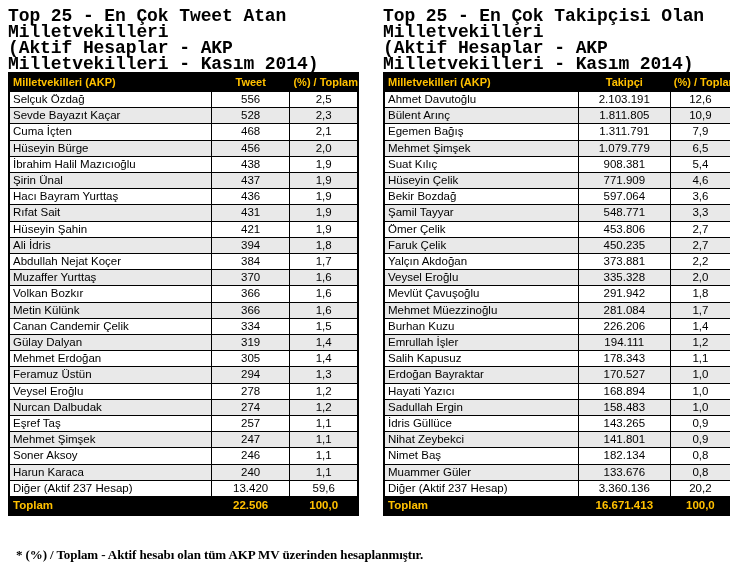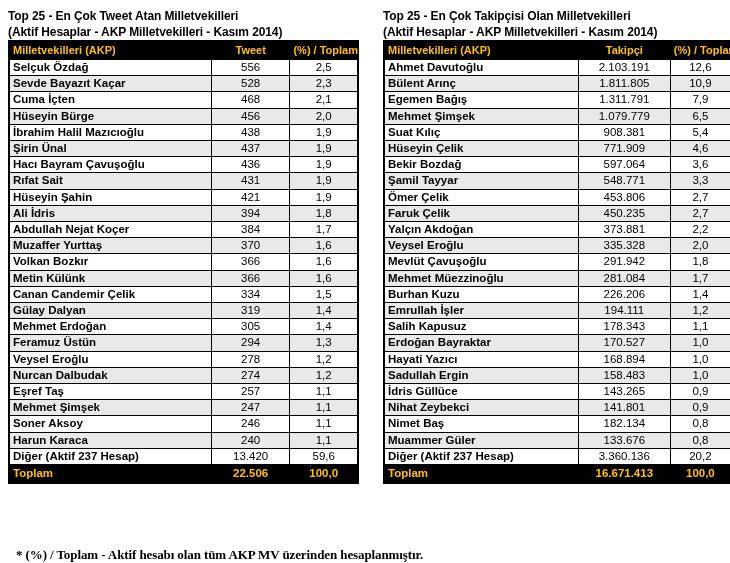--- a/index.html
+++ b/index.html
@@ -3,34 +3,34 @@
 <meta charset="utf-8">
 <style>
   html,body{margin:0;padding:0;background:#fff;}
   .page{
     position:relative;width:730px;height:563px;background:#fff;overflow:hidden;
     font-family:"Liberation Sans",sans-serif;color:#000;
   }
   .panel{position:absolute;top:8px;}
   .panel-left{left:8px;width:351px;}
   .panel-right{left:383px;width:349px;}
-  .title{font-size:12px;font-weight:bold;line-height:16px;letter-spacing:-0.1px;}
+  .title{font-size:18px;font-weight:bold;line-height:16px;letter-spacing:-0.1px;font-family:Liberation Mono, monospace;}
   table.data-table{
     border-collapse:collapse;table-layout:fixed;width:100%;
     border:2px solid #000;
   }
   table.data-table th,table.data-table td{
     border:1px solid #000;font-size:11.5px;line-height:15.2px;
     padding:0 3px;white-space:nowrap;overflow:visible;
   }
   table.data-table th{
     background:#000;color:var(--accent,#FFC000);font-weight:bold;
     height:17px;font-size:11px;
   }
-  th.name,td.name{text-align:left;padding-left:4px;font-weight:bold;}
+  th.name,td.name{text-align:left;padding-left:4px;}
   th.num,td.num{text-align:center;}
   tbody tr:nth-child(even){background:#E9E9E9;}
   tfoot td{
     background:#000;color:var(--accent,#FFC000);font-weight:bold;height:17px;
   }
   table[data-table="0"] col.c0{width:58%;}
   table[data-table="0"] col.c1{width:22.5%;}
   table[data-table="0"] col.c2{width:19.5%;}
   table[data-table="1"] col.c0{width:56%;}
   table[data-table="1"] col.c1{width:26.5%;}
@@ -87,21 +87,21 @@
             <td class="name">İbrahim Halil Mazıcıoğlu</td>
             <td class="num">438</td>
             <td class="num">1,9</td>
           </tr>
           <tr>
             <td class="name">Şirin Ünal</td>
             <td class="num">437</td>
             <td class="num">1,9</td>
           </tr>
           <tr>
-            <td class="name">Hacı Bayram Çavuşoğlu</td>
+            <td class="name">Hacı Bayram Yurttaş</td>
             <td class="num">436</td>
             <td class="num">1,9</td>
           </tr>
           <tr>
             <td class="name">Rıfat Sait</td>
             <td class="num">431</td>
             <td class="num">1,9</td>
           </tr>
           <tr>
             <td class="name">Hüseyin Şahin</td>

